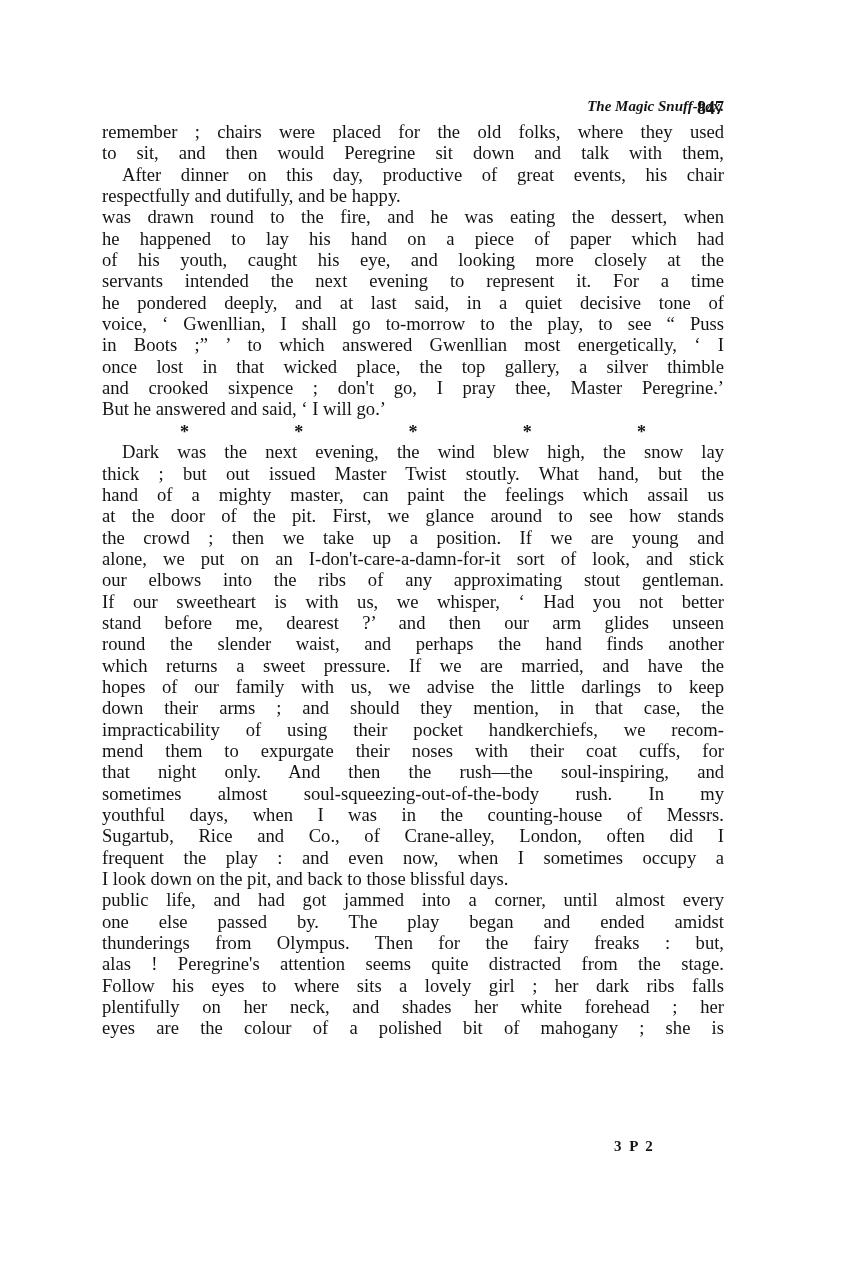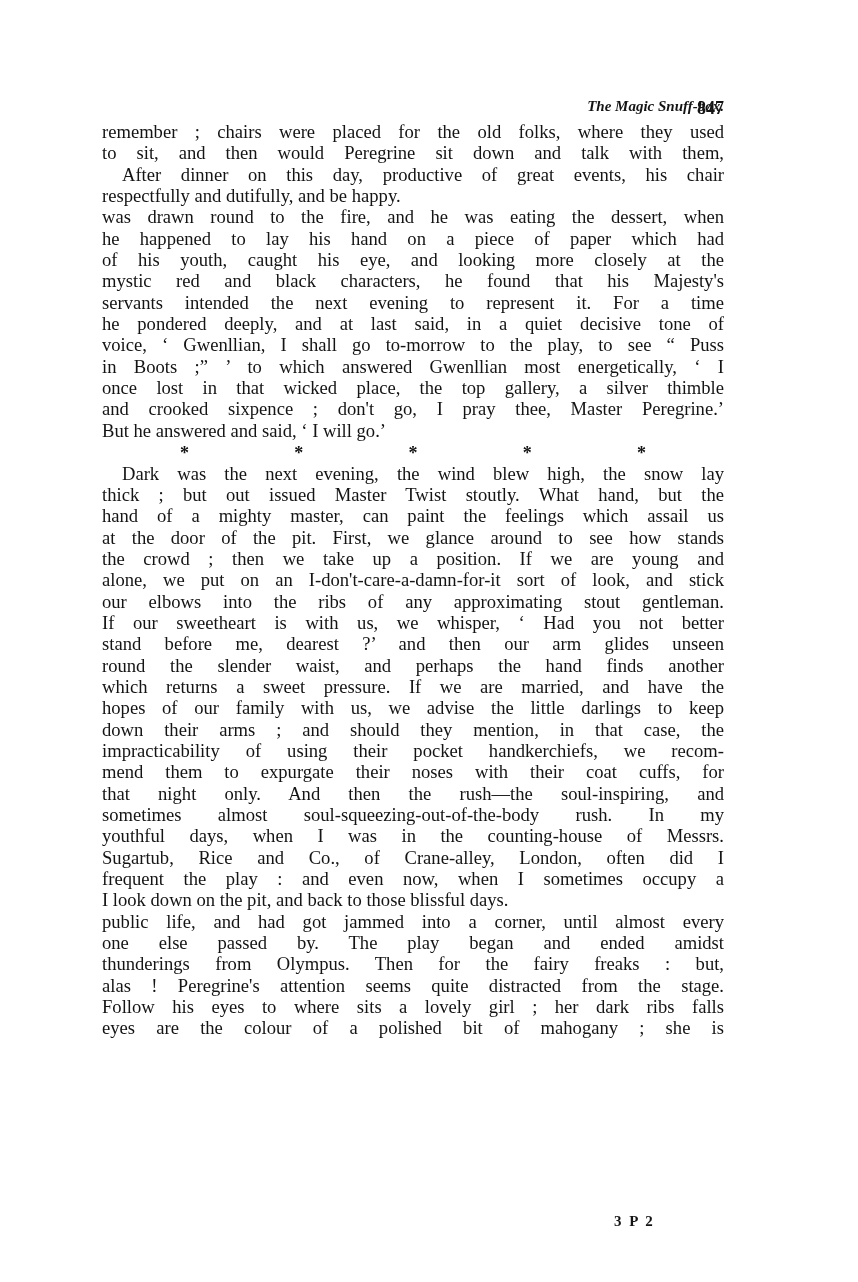--- a/index.html
+++ b/index.html
@@ -9,40 +9,39 @@
   .running-title { position:absolute; left:0; right:0; text-align:right;
                    font-style:italic; font-weight:bold; font-size:15px; }
   .page-number { position:absolute; right:0; font-weight:bold; font-size:18px; }
   .body-text { position:absolute; top:121px; left:102px; width:622px;
                font-size:18.6px; line-height:21.35px; }
   .line { display:block; white-space:nowrap; text-align:justify; text-align-last:justify; height:21.35px; }
   .line.last { text-align-last:left; }
   .line.indent { padding-left:20px; }
   .asterisks { display:flex; justify-content:space-between; padding:0 78px 0 78px;
                height:21.35px; font-size:18px; font-weight:bold; line-height:24px; }
-  .signature { position:absolute; top:1213px; left:614px; font-size:15px; font-weight:bold; letter-spacing:2px; }
+  .signature { position:absolute; top:1138px; left:614px; font-size:15px; font-weight:bold; letter-spacing:2px; }
 </style>
 </head>
 <body>
 
 <div class="running-head">
   <span class="running-title">The Magic Snuff-box.</span>
   <span class="page-number">847</span>
 </div>
 
 <div class="body-text">
   <div id="block1">
       <span class="line">remember ; chairs were placed for the old folks, where they used</span>
       <span class="line">to sit, and then would Peregrine sit down and talk with them,</span>
       <span class="line indent">After dinner on this day, productive of great events, his chair</span>
       <span class="line last">respectfully and dutifully, and be happy.</span>
       <span class="line">was drawn round to the fire, and he was eating the dessert, when</span>
       <span class="line">he happened to lay his hand on a piece of paper which had</span>
       <span class="line">of his youth, caught his eye, and looking more closely at the</span>
-      <span class="line">mystic red and black characters, he found that his Majesty's</span>
       <span class="line">servants intended the next evening to represent it. For a time</span>
       <span class="line">he pondered deeply, and at last said, in a quiet decisive tone of</span>
       <span class="line">voice, ‘ Gwenllian, I shall go to-morrow to the play, to see “ Puss</span>
       <span class="line">in Boots ;” ’ to which answered Gwenllian most energetically, ‘ I</span>
       <span class="line">once lost in that wicked place, the top gallery, a silver thimble</span>
       <span class="line">and crooked sixpence ; don't go, I pray thee, Master Peregrine.’</span>
       <span class="line last">But he answered and said, ‘ I will go.’</span>
     </div>
   <div class="asterisks" id="sep">
       <span>*</span>
@@ -71,17 +70,18 @@
       <span class="line">sometimes almost soul-squeezing-out-of-the-body rush. In my</span>
       <span class="line">youthful days, when I was in the counting-house of Messrs.</span>
       <span class="line">Sugartub, Rice and Co., of Crane-alley, London, often did I</span>
       <span class="line">frequent the play : and even now, when I sometimes occupy a</span>
       <span class="line last">I look down on the pit, and back to those blissful days.</span>
       <span class="line">public life, and had got jammed into a corner, until almost every</span>
       <span class="line">one else passed by. The play began and ended amidst</span>
       <span class="line">thunderings from Olympus. Then for the fairy freaks : but,</span>
       <span class="line">alas ! Peregrine's attention seems quite distracted from the stage.</span>
       <span class="line">Follow his eyes to where sits a lovely girl ; her dark ribs falls</span>
+      <span class="line">plentifully on her neck, and shades her white forehead ; her</span>
       <span class="line">eyes are the colour of a polished bit of mahogany ; she is</span>
     </div>
 </div>
 
 <div class="signature">3 P 2</div>
 
 </body></html>

